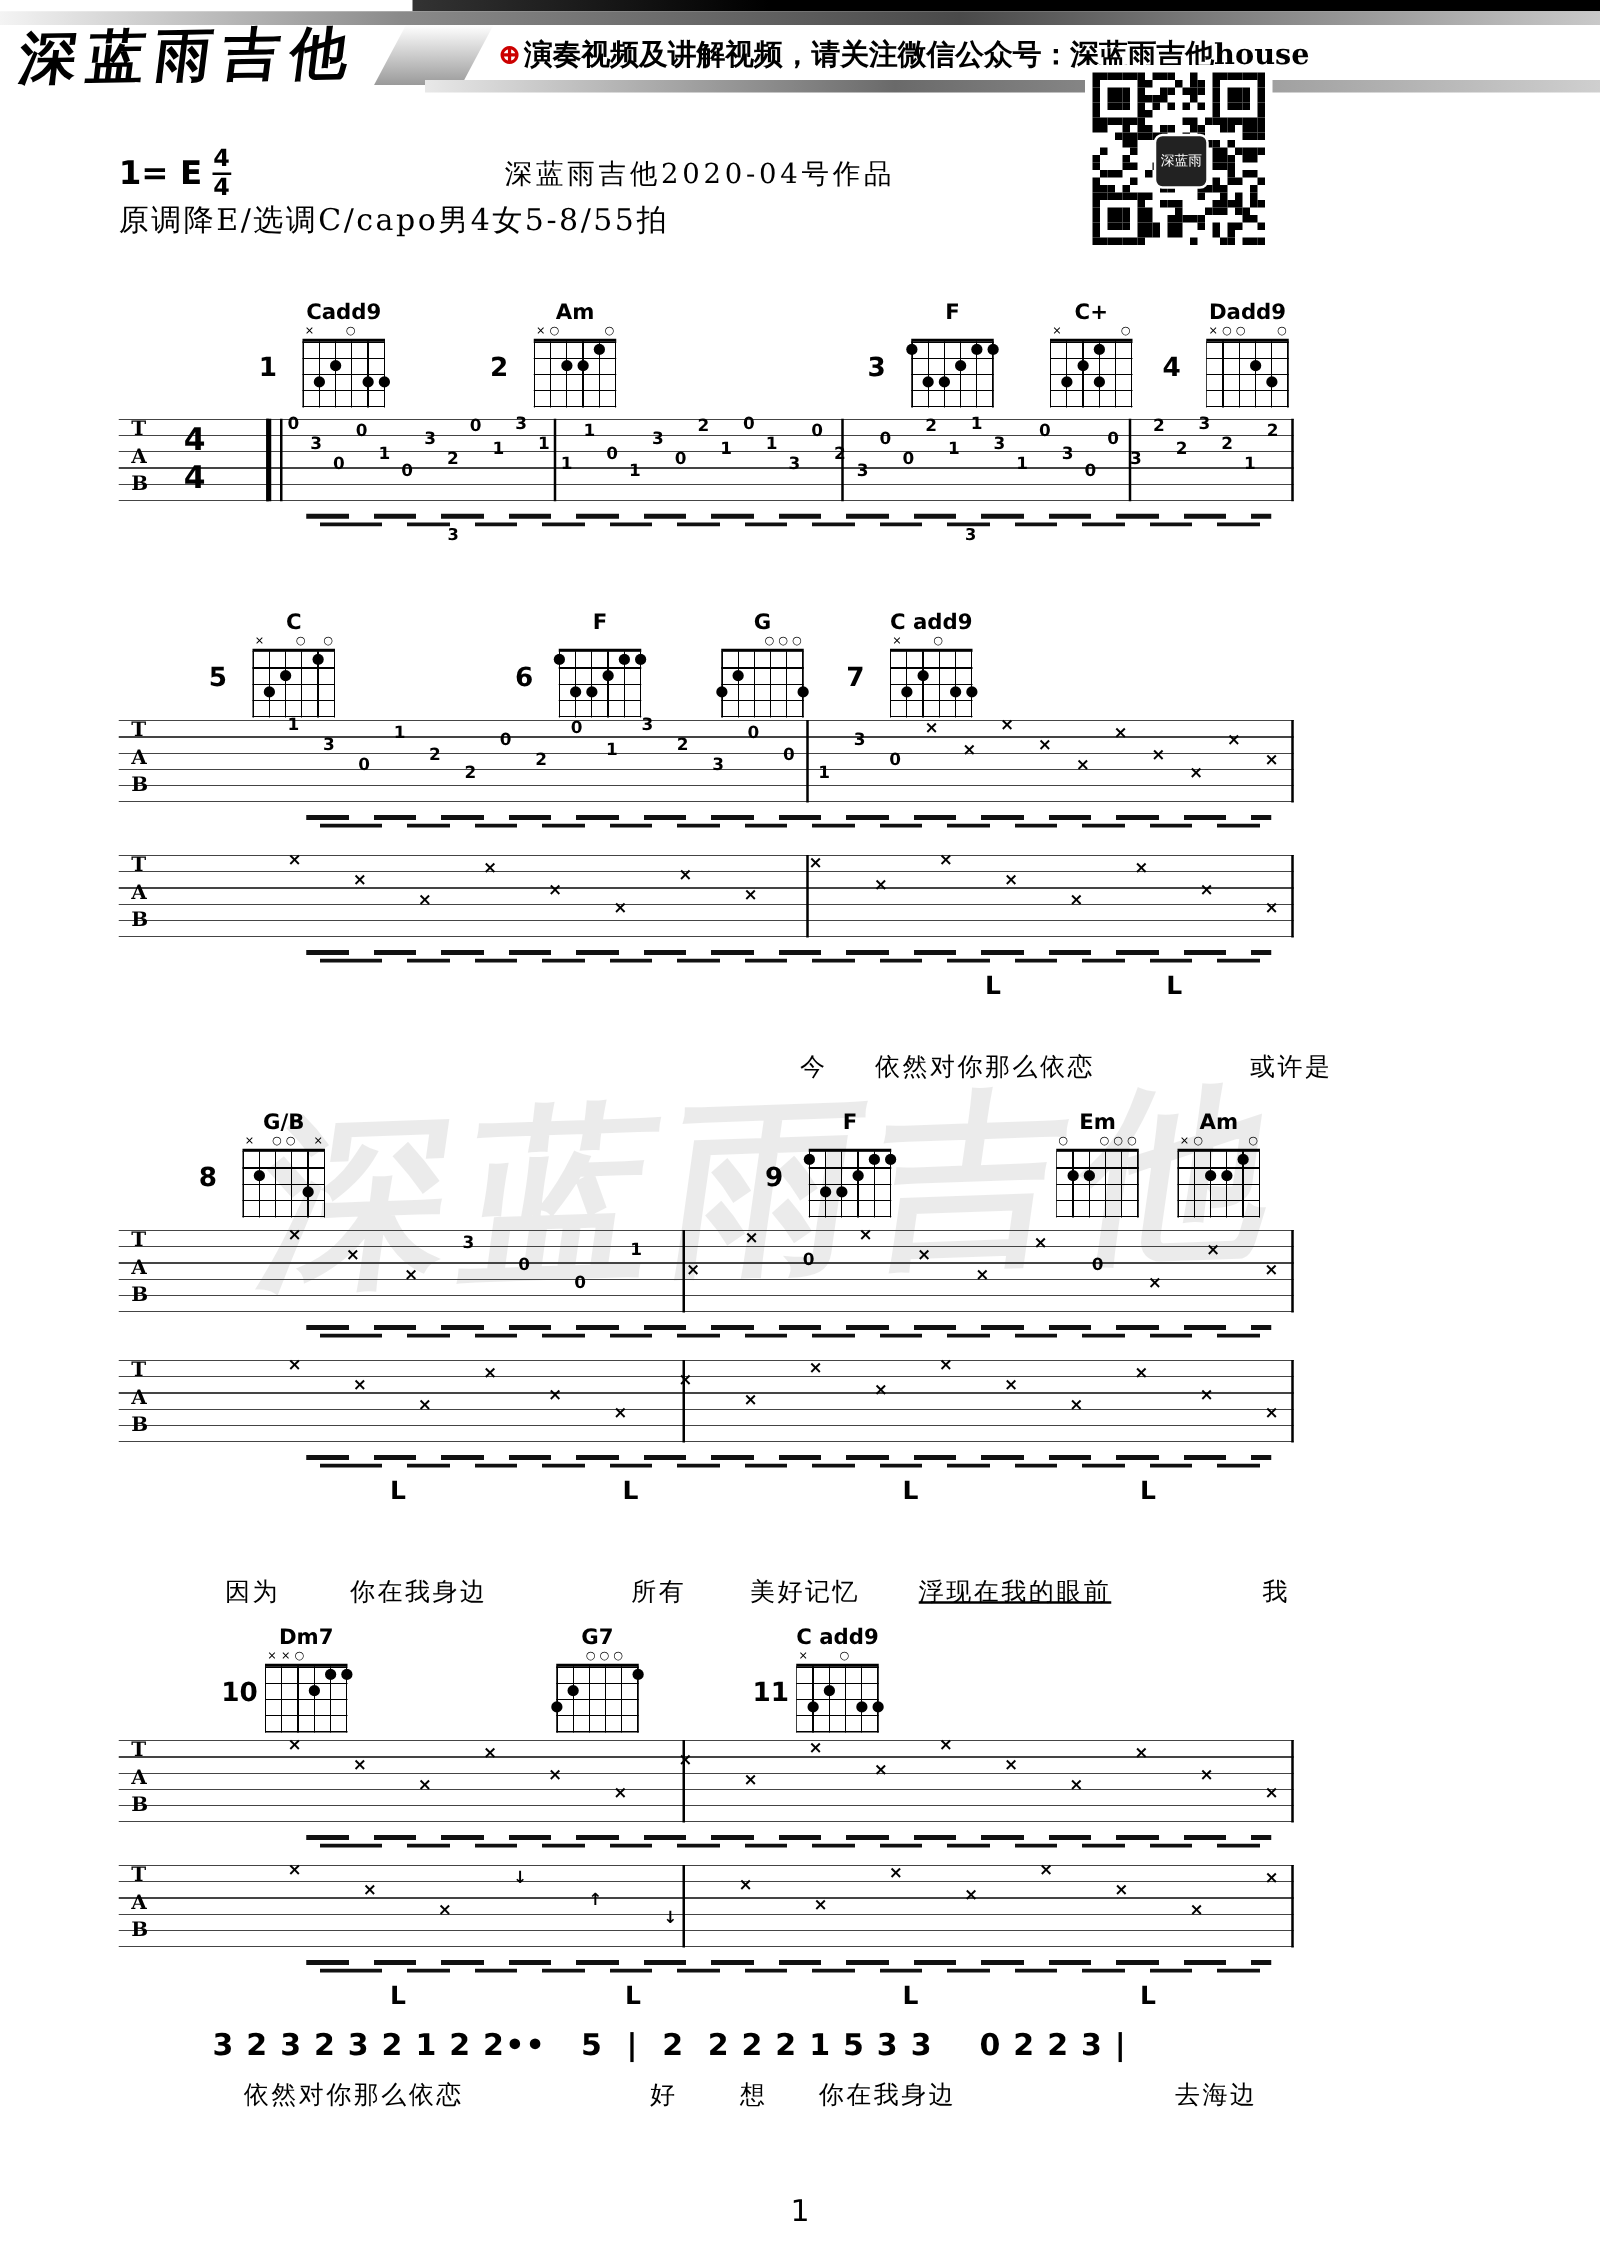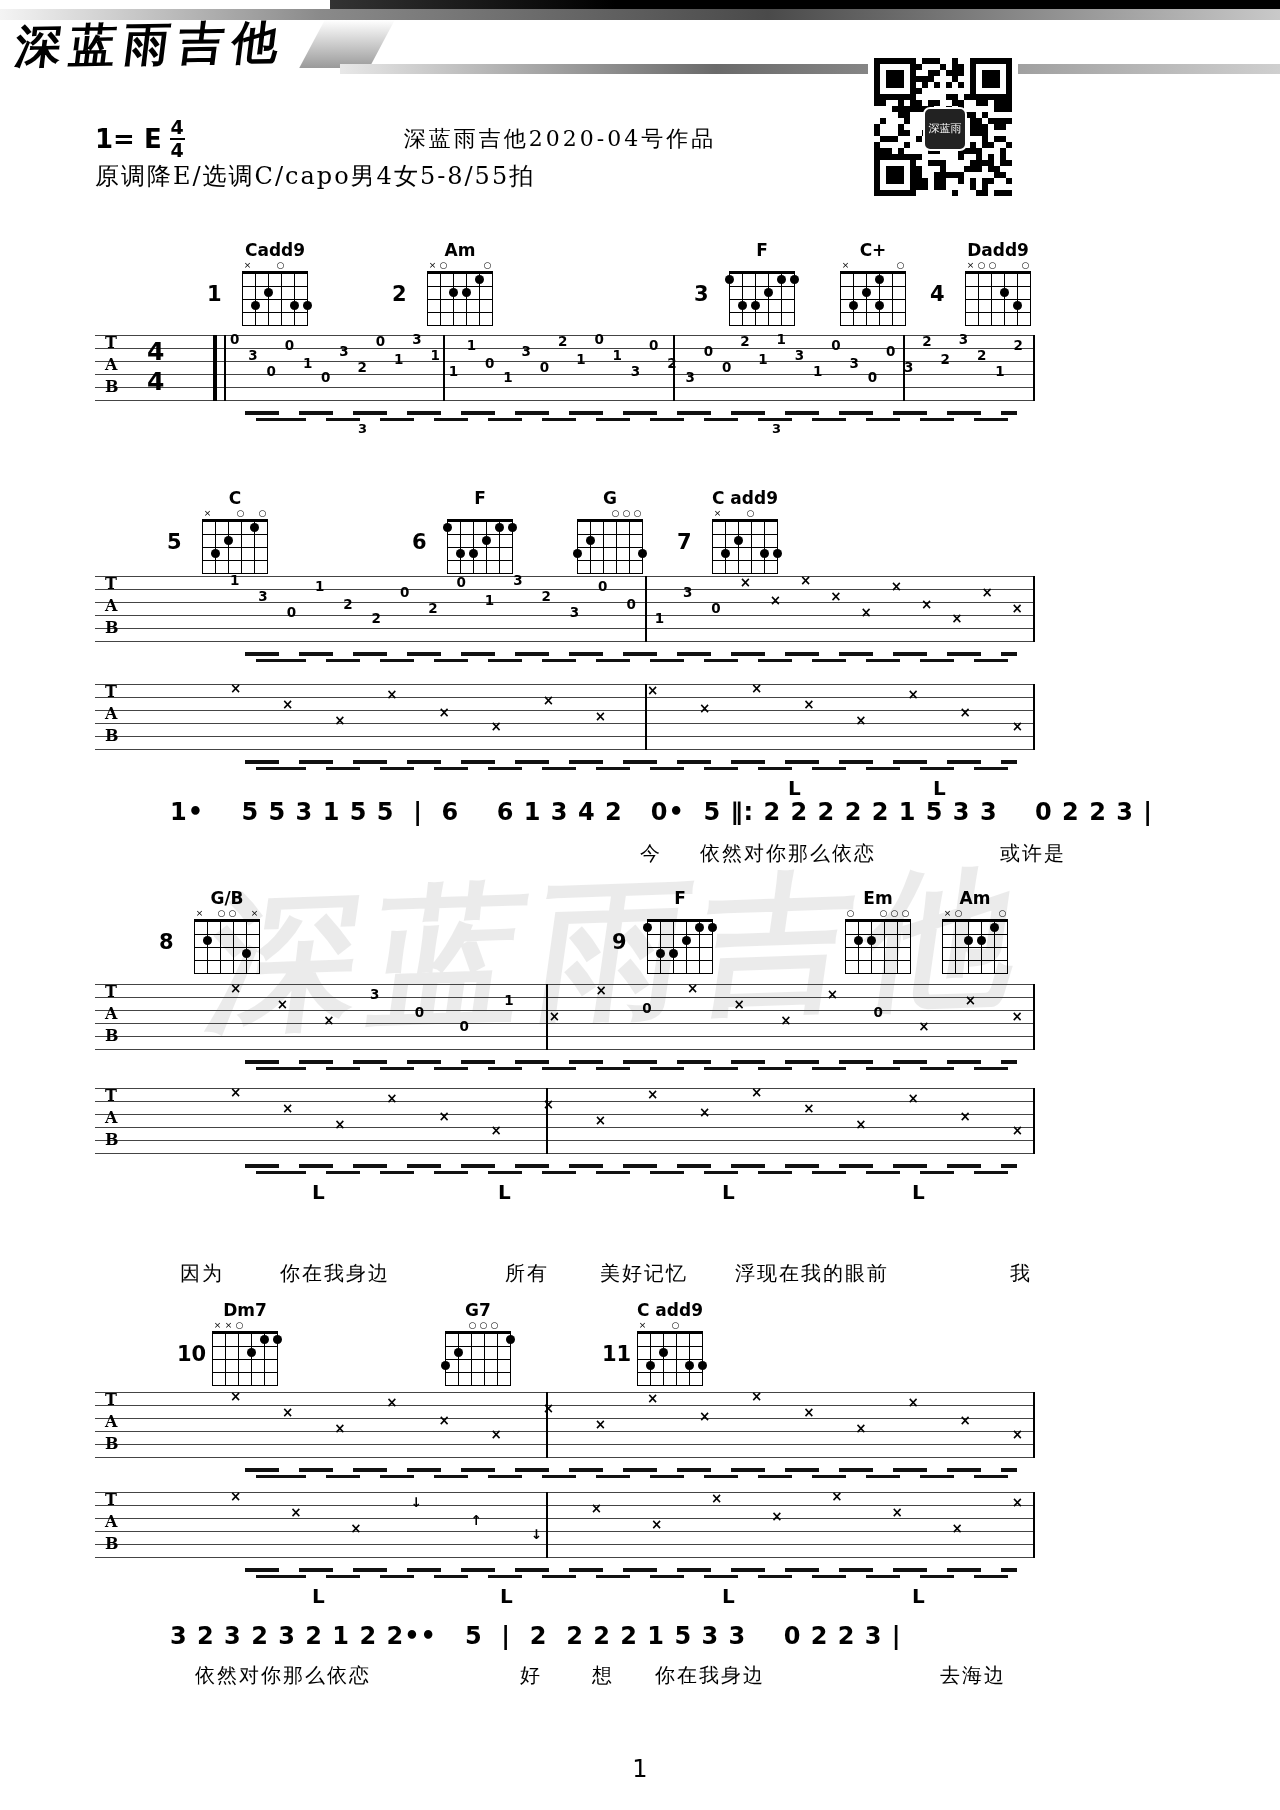--- a/index.html
+++ b/index.html
@@ -70,20 +70,21 @@
   .pageno{position:absolute;top:1755px;left:0;width:1280px;text-align:center;font-size:24px;}
 </style>
 </head>
 <body>
 
 <div class="page">
   <div class="bar-black"></div>
   <div class="bar-silver"></div>
   <div class="logo">深蓝雨吉他</div>
   <div class="wedge"></div>
+  <div class="promo"><span class="plus">⊕</span><span>演奏视频及讲解视频，请关注微信公众号：深蓝雨吉他house</span></div>
   <div class="bar-silver2"></div>
 
   <div class="qr" id="qr">
     <div class="qr-logo">深蓝雨</div>
   <div class="cell" style="left: 6px; top: 6px;"></div>
       <div class="cell" style="left: 12px; top: 6px;"></div>
       <div class="cell" style="left: 18px; top: 6px;"></div>
       <div class="cell" style="left: 24px; top: 6px;"></div>
       <div class="cell" style="left: 30px; top: 6px;"></div>
       <div class="cell" style="left: 36px; top: 6px;"></div>
@@ -649,21 +650,20 @@
             <span style="transform: translateY(38px);">×</span>
             <span style="transform: translateY(12px);">×</span>
             <span style="transform: translateY(30px);">×</span>
             <span style="transform: translateY(44px);">×</span>
           </div>
           <div class="beams" style="top: 76px;"></div>
           <div class="beams b2" style="top: 83px;"></div>
         </div>
         <div class="mark" style="left: 788px; top: 288px; font-size: 20px;">L</div>
         <div class="mark" style="left: 933px; top: 288px; font-size: 20px;">L</div>
-        <div class="jianpu" style="top: 310px;">1•    5 5 3 1 5 5  |  6    6 1 3 4 2   0•  5 ∥: 2 2 2 2 2 1 5 3 3    0 2 2 3 |</div>
         <div class="lyric" style="left: 640px; top: 352px;">今</div>
         <div class="lyric" style="left: 700px; top: 352px;">依然对你那么依恋</div>
         <div class="lyric" style="left: 1000px; top: 352px;">或许是</div>
       </div>
       <div class="system" style="top: 888px; height: 408px;">
         <div class="chord" style="left: 187px;">
           <div class="cname">G/B</div>
           <div class="markers">
             <i>×</i>
             <i></i>
@@ -786,21 +786,21 @@
           <div class="beams b2" style="top: 83px;"></div>
         </div>
         <div class="mark" style="left: 312px; top: 292px; font-size: 20px;">L</div>
         <div class="mark" style="left: 498px; top: 292px; font-size: 20px;">L</div>
         <div class="mark" style="left: 722px; top: 292px; font-size: 20px;">L</div>
         <div class="mark" style="left: 912px; top: 292px; font-size: 20px;">L</div>
         <div class="lyric" style="left: 180px; top: 372px;">因为</div>
         <div class="lyric" style="left: 280px; top: 372px; text-align: right;">你在我身边</div>
         <div class="lyric" style="left: 505px; top: 372px;">所有</div>
         <div class="lyric" style="left: 600px; top: 372px;">美好记忆</div>
-        <div class="lyric" style="left: 735px; top: 372px;">浮现在我的眼前</div>
+        <div class="lyric" style="left: 735px; top: 372px; text-decoration: underline;">浮现在我的眼前</div>
         <div class="lyric" style="left: 1010px; top: 372px;">我</div>
       </div>
       <div class="system" style="top: 1300px; height: 404px;">
         <div class="chord" style="left: 205px;">
           <div class="cname">Dm7</div>
           <div class="markers">
             <i>×</i>
             <i>×</i>
             <i>○</i>
             <i></i>

